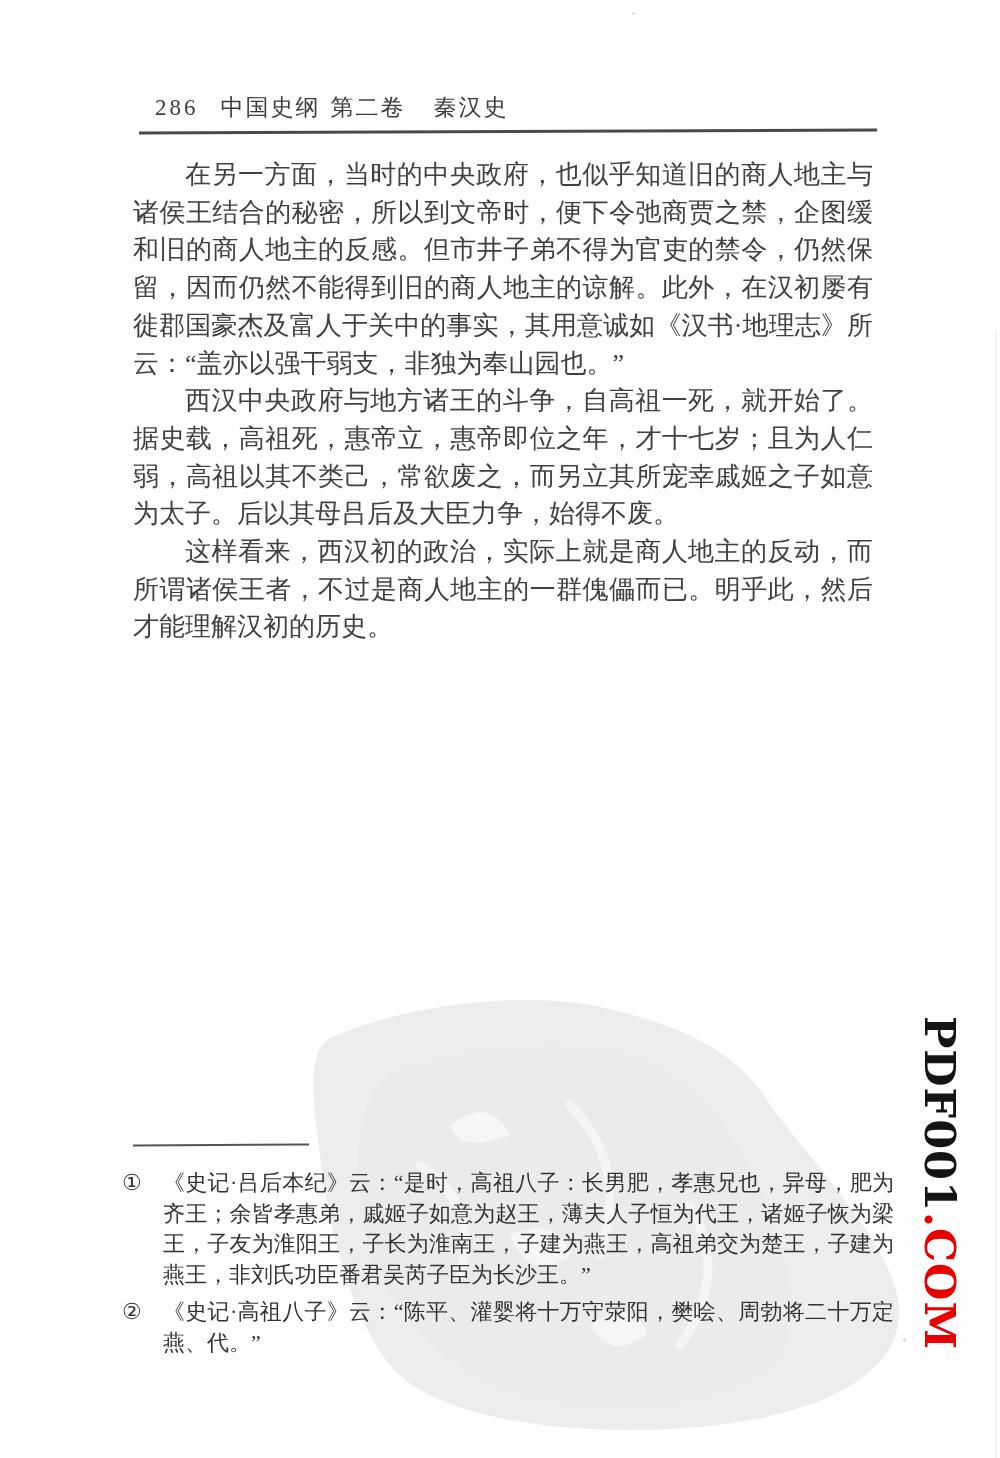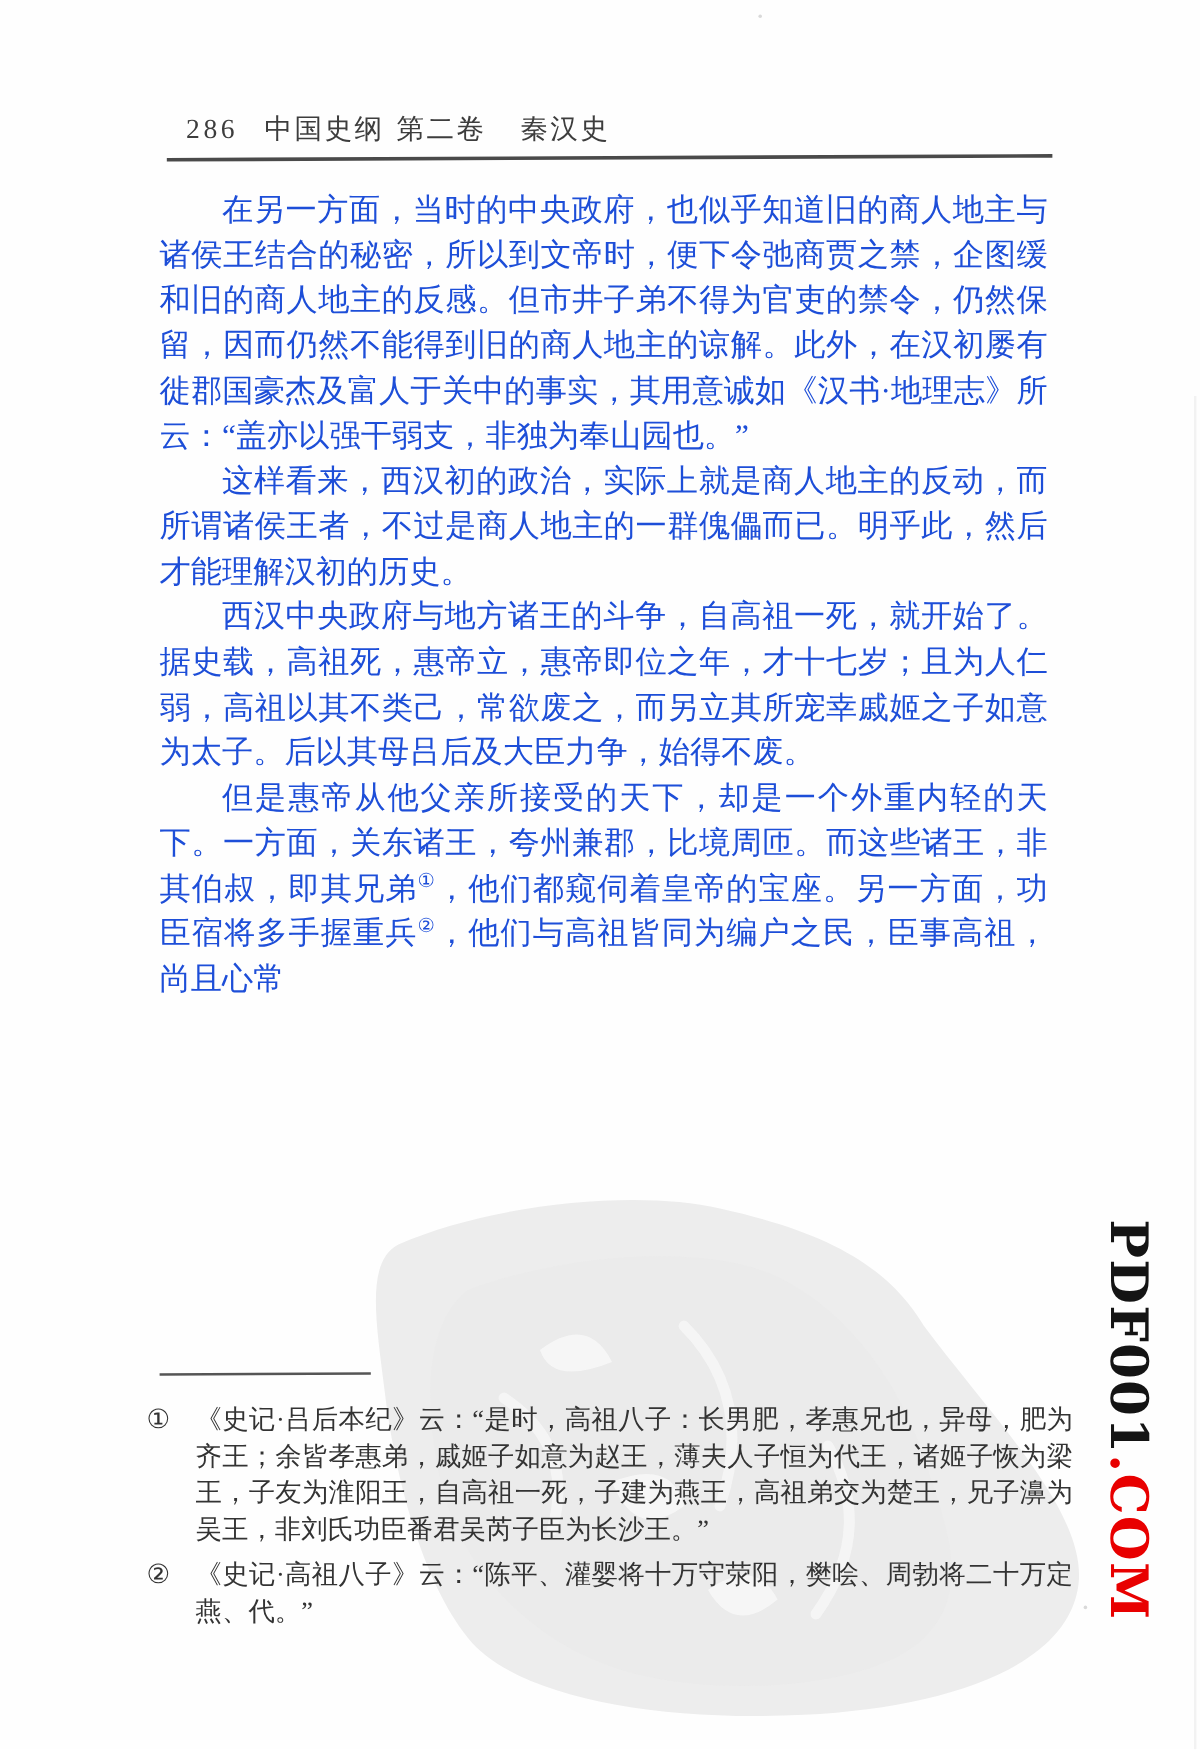--- a/index.html
+++ b/index.html
@@ -22,21 +22,21 @@
   .pagehead .pgnum{margin-right:22px;letter-spacing:3px;}
   .pagehead .vol{margin-left:10px;}
   .pagehead .sect{margin-left:28px;}
   .rule{
     position:absolute;left:139px;top:130px;width:738px;height:2.5px;
     background:#4a4a4a;z-index:2;transform:rotate(-0.25deg);
   }
   
   .body{
     position:absolute;left:133px;top:156px;width:740px;z-index:1;
-    font-size:26px;line-height:37.7px;text-align:justify;color:#1d4ed8;
+    font-size:26px;line-height:37.7px;text-align:justify;color:#404040;
   }
   .body p{margin:0;text-indent:2em;}
   .body sup{font-size:0.62em;vertical-align:super;line-height:0;}
   
   .fnrule{
     position:absolute;left:133px;top:1144px;width:176px;height:2px;
     background:#555;z-index:2;transform:rotate(-0.3deg);
   }
   .footnotes{
     position:absolute;left:122px;top:1168px;width:772px;z-index:1;
@@ -78,30 +78,29 @@
   <div class="speck" style="left:903px;top:1338px;"></div>
   <div class="speck" style="left:632px;top:12px;"></div>
 
   <header class="pagehead">
     <span class="pgnum">286</span><span>中国史纲</span><span class="vol">第二卷</span><span class="sect">秦汉史</span>
   </header>
   <div class="rule"></div>
 
   <main class="body" id="paragraphs">
       <p>在另一方面，当时的中央政府，也似乎知道旧的商人地主与诸侯王结合的秘密，所以到文帝时，便下令弛商贾之禁，企图缓和旧的商人地主的反感。但市井子弟不得为官吏的禁令，仍然保留，因而仍然不能得到旧的商人地主的谅解。此外，在汉初屡有徙郡国豪杰及富人于关中的事实，其用意诚如《汉书·地理志》所云：“盖亦以强干弱支，非独为奉山园也。”</p>
+      <p>西汉中央政府与地方诸王的斗争，自高祖一死，就开始了。据史载，高祖死，惠帝立，惠帝即位之年，才十七岁；且为人仁弱，高祖以其不类己，常欲废之，而另立其所宠幸戚姬之子如意为太子。后以其母吕后及大臣力争，始得不废。</p>
       <p>这样看来，西汉初的政治，实际上就是商人地主的反动，而所谓诸侯王者，不过是商人地主的一群傀儡而已。明乎此，然后才能理解汉初的历史。</p>
-      <p>西汉中央政府与地方诸王的斗争，自高祖一死，就开始了。据史载，高祖死，惠帝立，惠帝即位之年，才十七岁；且为人仁弱，高祖以其不类己，常欲废之，而另立其所宠幸戚姬之子如意为太子。后以其母吕后及大臣力争，始得不废。</p>
-      <p>但是惠帝从他父亲所接受的天下，却是一个外重内轻的天下。一方面，关东诸王，夸州兼郡，比境周匝。而这些诸王，非其伯叔，即其兄弟<sup>①</sup>，他们都窥伺着皇帝的宝座。另一方面，功臣宿将多手握重兵<sup>②</sup>，他们与高祖皆同为编户之民，臣事高祖，尚且心常</p>
     </main>
 
   <div class="fnrule"></div>
   <section class="footnotes" id="footnotes">
       <div class="footnote">
         <span class="marker">①</span>
-        <span class="fntext">《史记·吕后本纪》云：“是时，高祖八子：长男肥，孝惠兄也，异母，肥为齐王；余皆孝惠弟，戚姬子如意为赵王，薄夫人子恒为代王，诸姬子恢为梁王，子友为淮阳王，自高祖一死，子建为燕王，高祖弟交为楚王，兄子濞为吴王，非刘氏功臣番君吴芮子臣为长沙王。”</span>
+        <span class="fntext">《史记·吕后本纪》云：“是时，高祖八子：长男肥，孝惠兄也，异母，肥为齐王；余皆孝惠弟，戚姬子如意为赵王，薄夫人子恒为代王，诸姬子恢为梁王，子友为淮阳王，子长为淮南王，子建为燕王，高祖弟交为楚王，子建为燕王，非刘氏功臣番君吴芮子臣为长沙王。”</span>
       </div>
       <div class="footnote">
         <span class="marker">②</span>
         <span class="fntext">《史记·高祖八子》云：“陈平、灌婴将十万守荥阳，樊哙、周勃将二十万定燕、代。”</span>
       </div>
     </section>
 
   <div class="wm">
     <span class="wm-dark" style="color: rgb(20, 20, 20);">PDF001</span><span class="wm-red" style="color: rgb(232, 0, 0);">.COM</span>
   </div>

